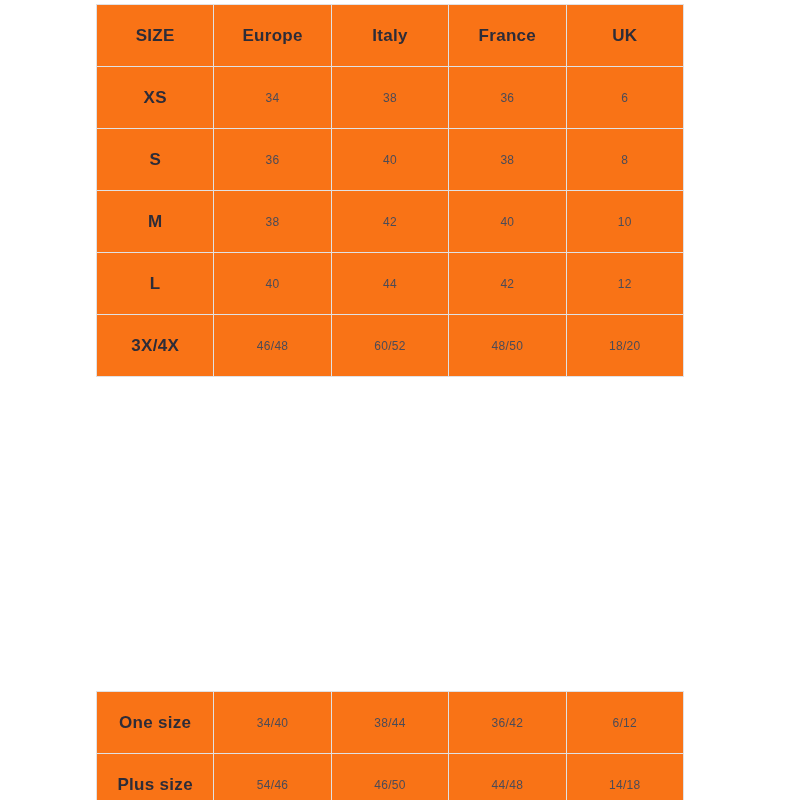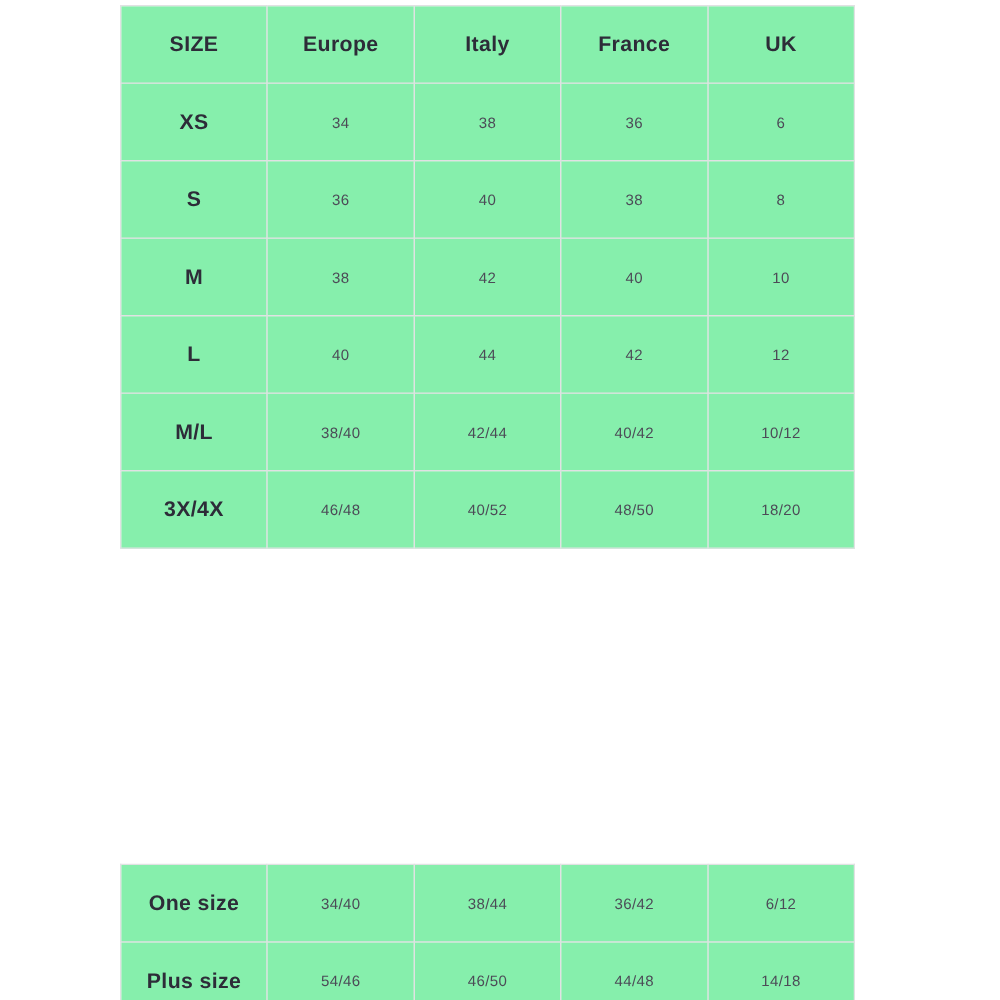--- a/index.html
+++ b/index.html
@@ -27,21 +27,21 @@
   }
   table.size-table.t1 { top: 4px; }
   table.size-table.t2 { top: 691px; }
   .size-table th,
   .size-table td {
     border: 1px solid #e1e1e3;
     height: 61px;
     padding: 0;
     text-align: center;
     vertical-align: middle;
-    background: #86efac;
+    background: #f97316;
   }
   .size-table th {
     font-size: 17px;
     font-weight: 700;
     color: #2d2c38;
     letter-spacing: 0.3px;
   }
   .size-table td {
     font-size: 12px;
     font-weight: 400;
@@ -87,30 +87,23 @@
         <td>10</td>
       </tr>
       <tr>
         <th>L</th>
         <td>40</td>
         <td>44</td>
         <td>42</td>
         <td>12</td>
       </tr>
       <tr>
-        <th>M/L</th>
-        <td>38/40</td>
-        <td>42/44</td>
-        <td>40/42</td>
-        <td>10/12</td>
-      </tr>
-      <tr>
         <th>3X/4X</th>
         <td>46/48</td>
-        <td>40/52</td>
+        <td>60/52</td>
         <td>48/50</td>
         <td>18/20</td>
       </tr>
     </tbody>
   </table>
 
   <table class="size-table t2">
     <tbody>
       <tr>
         <th>One size</th>

